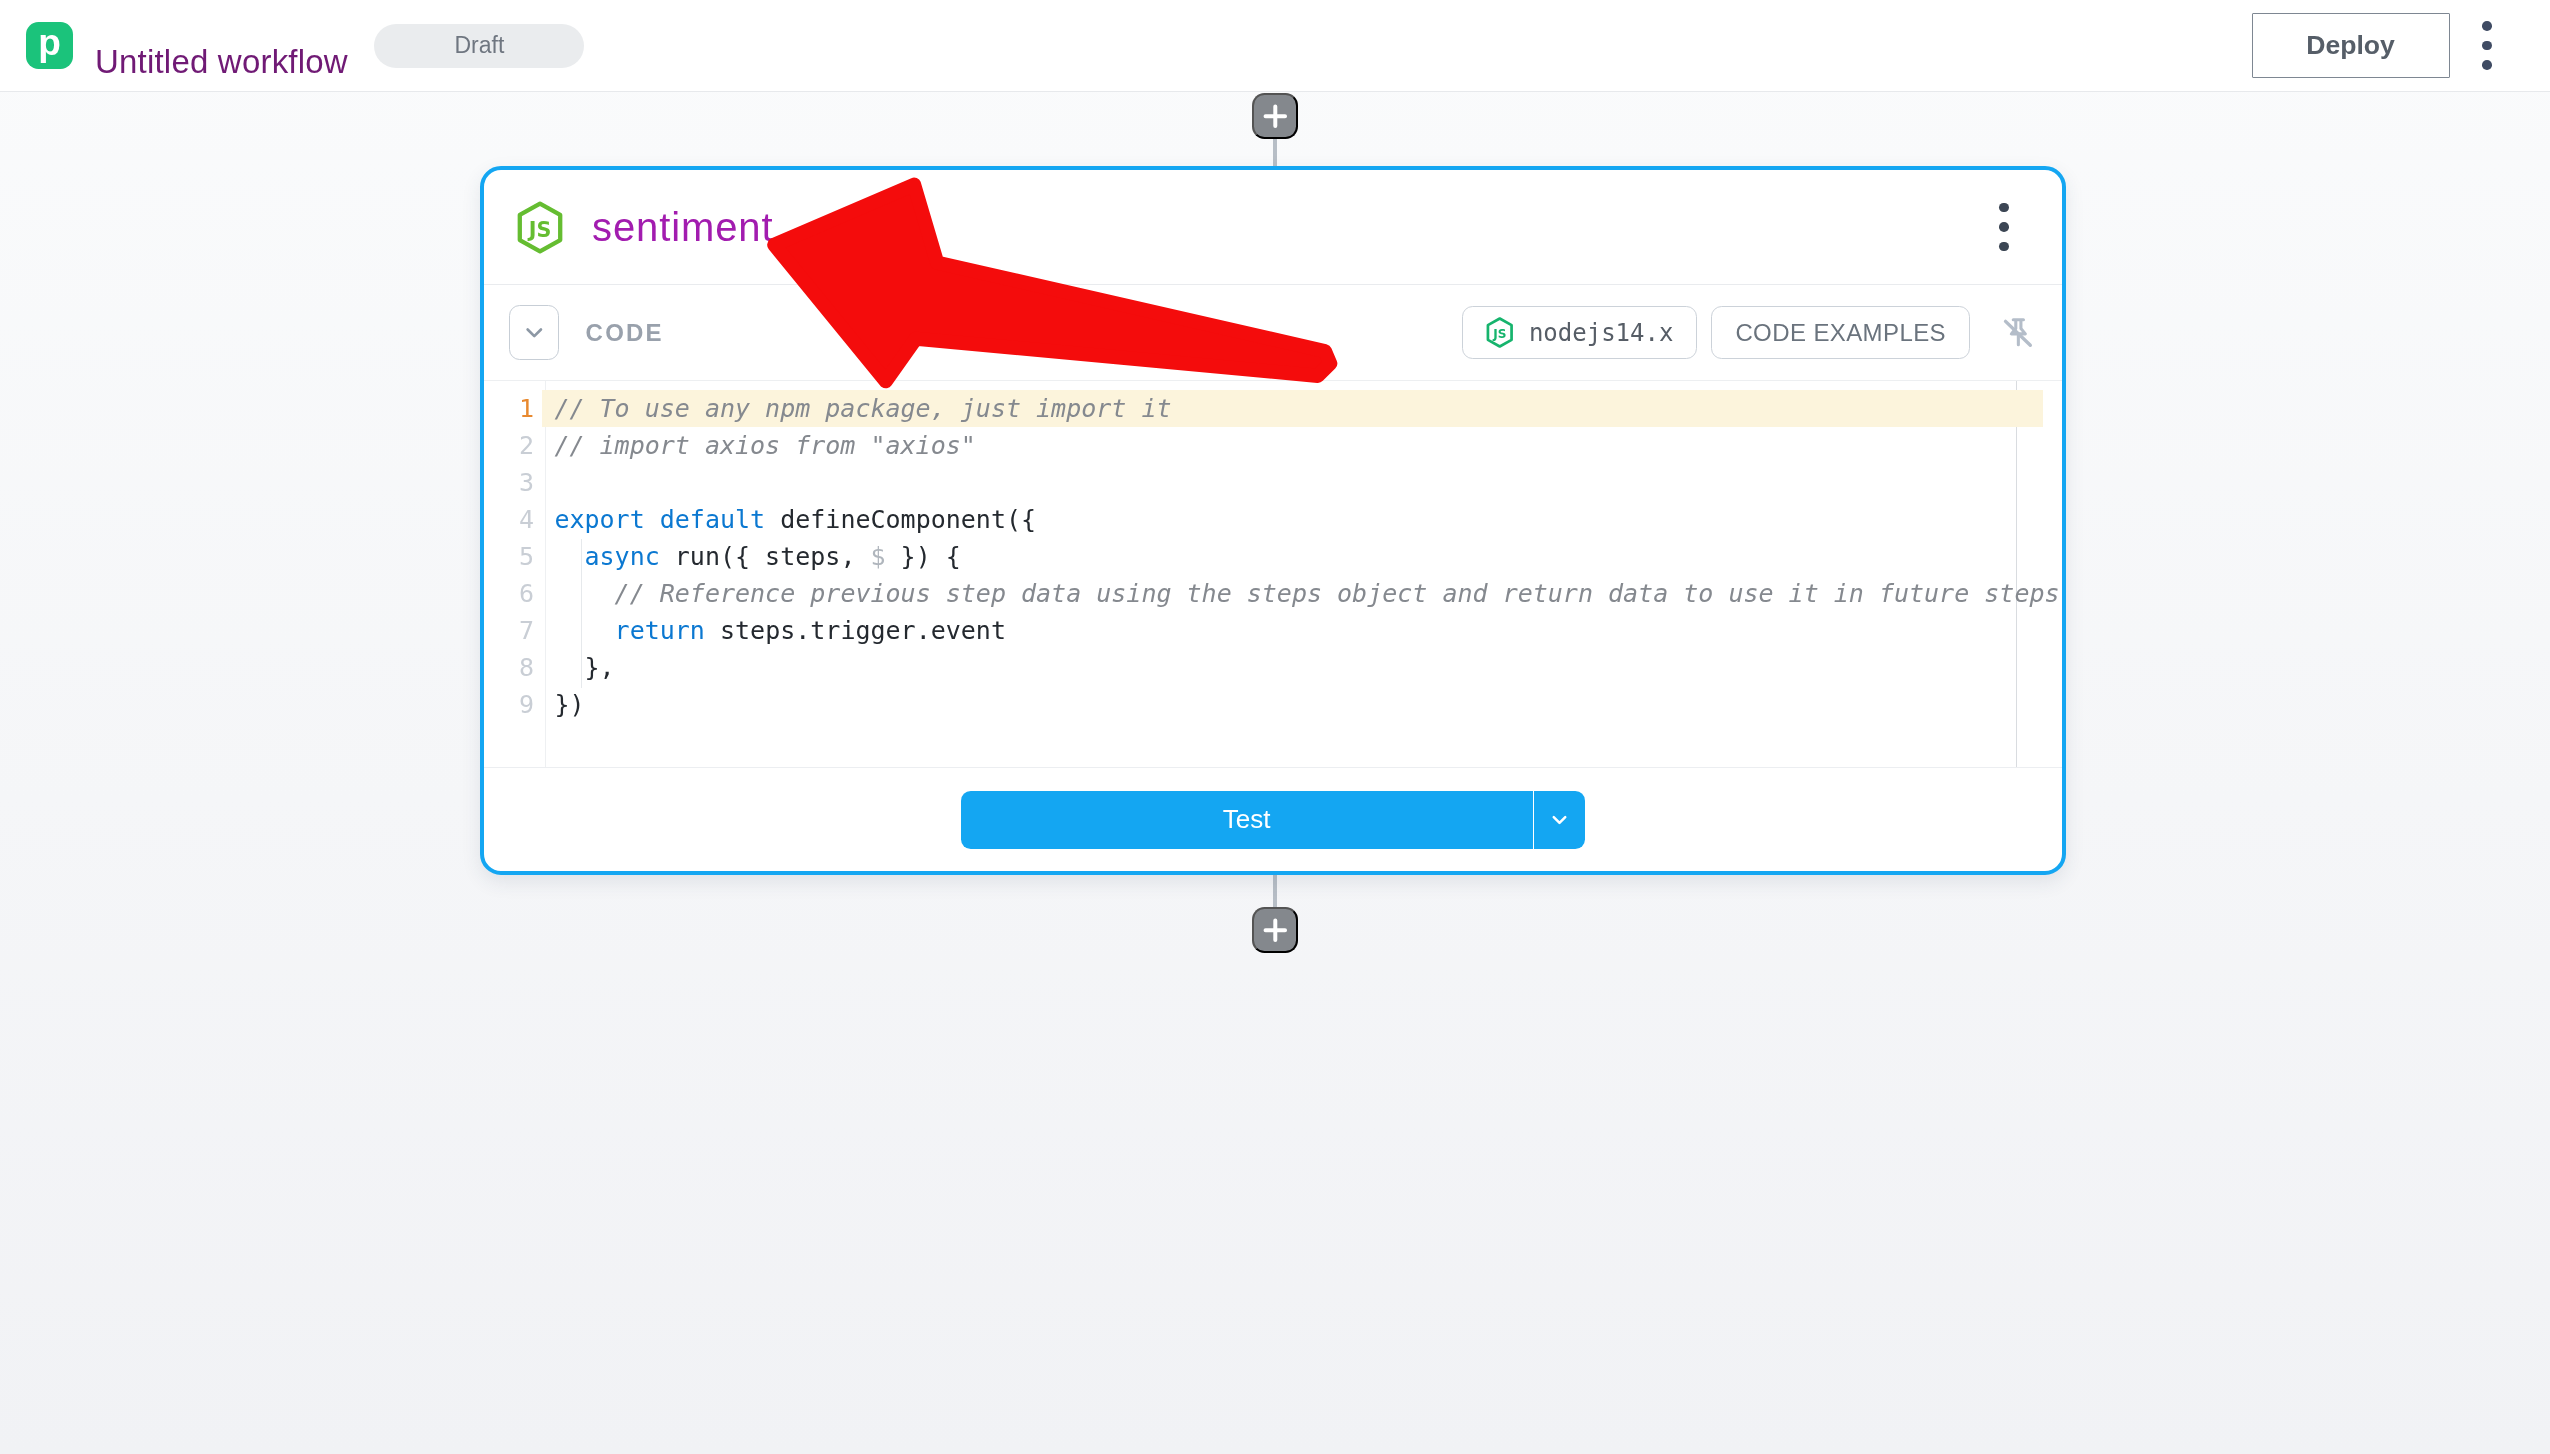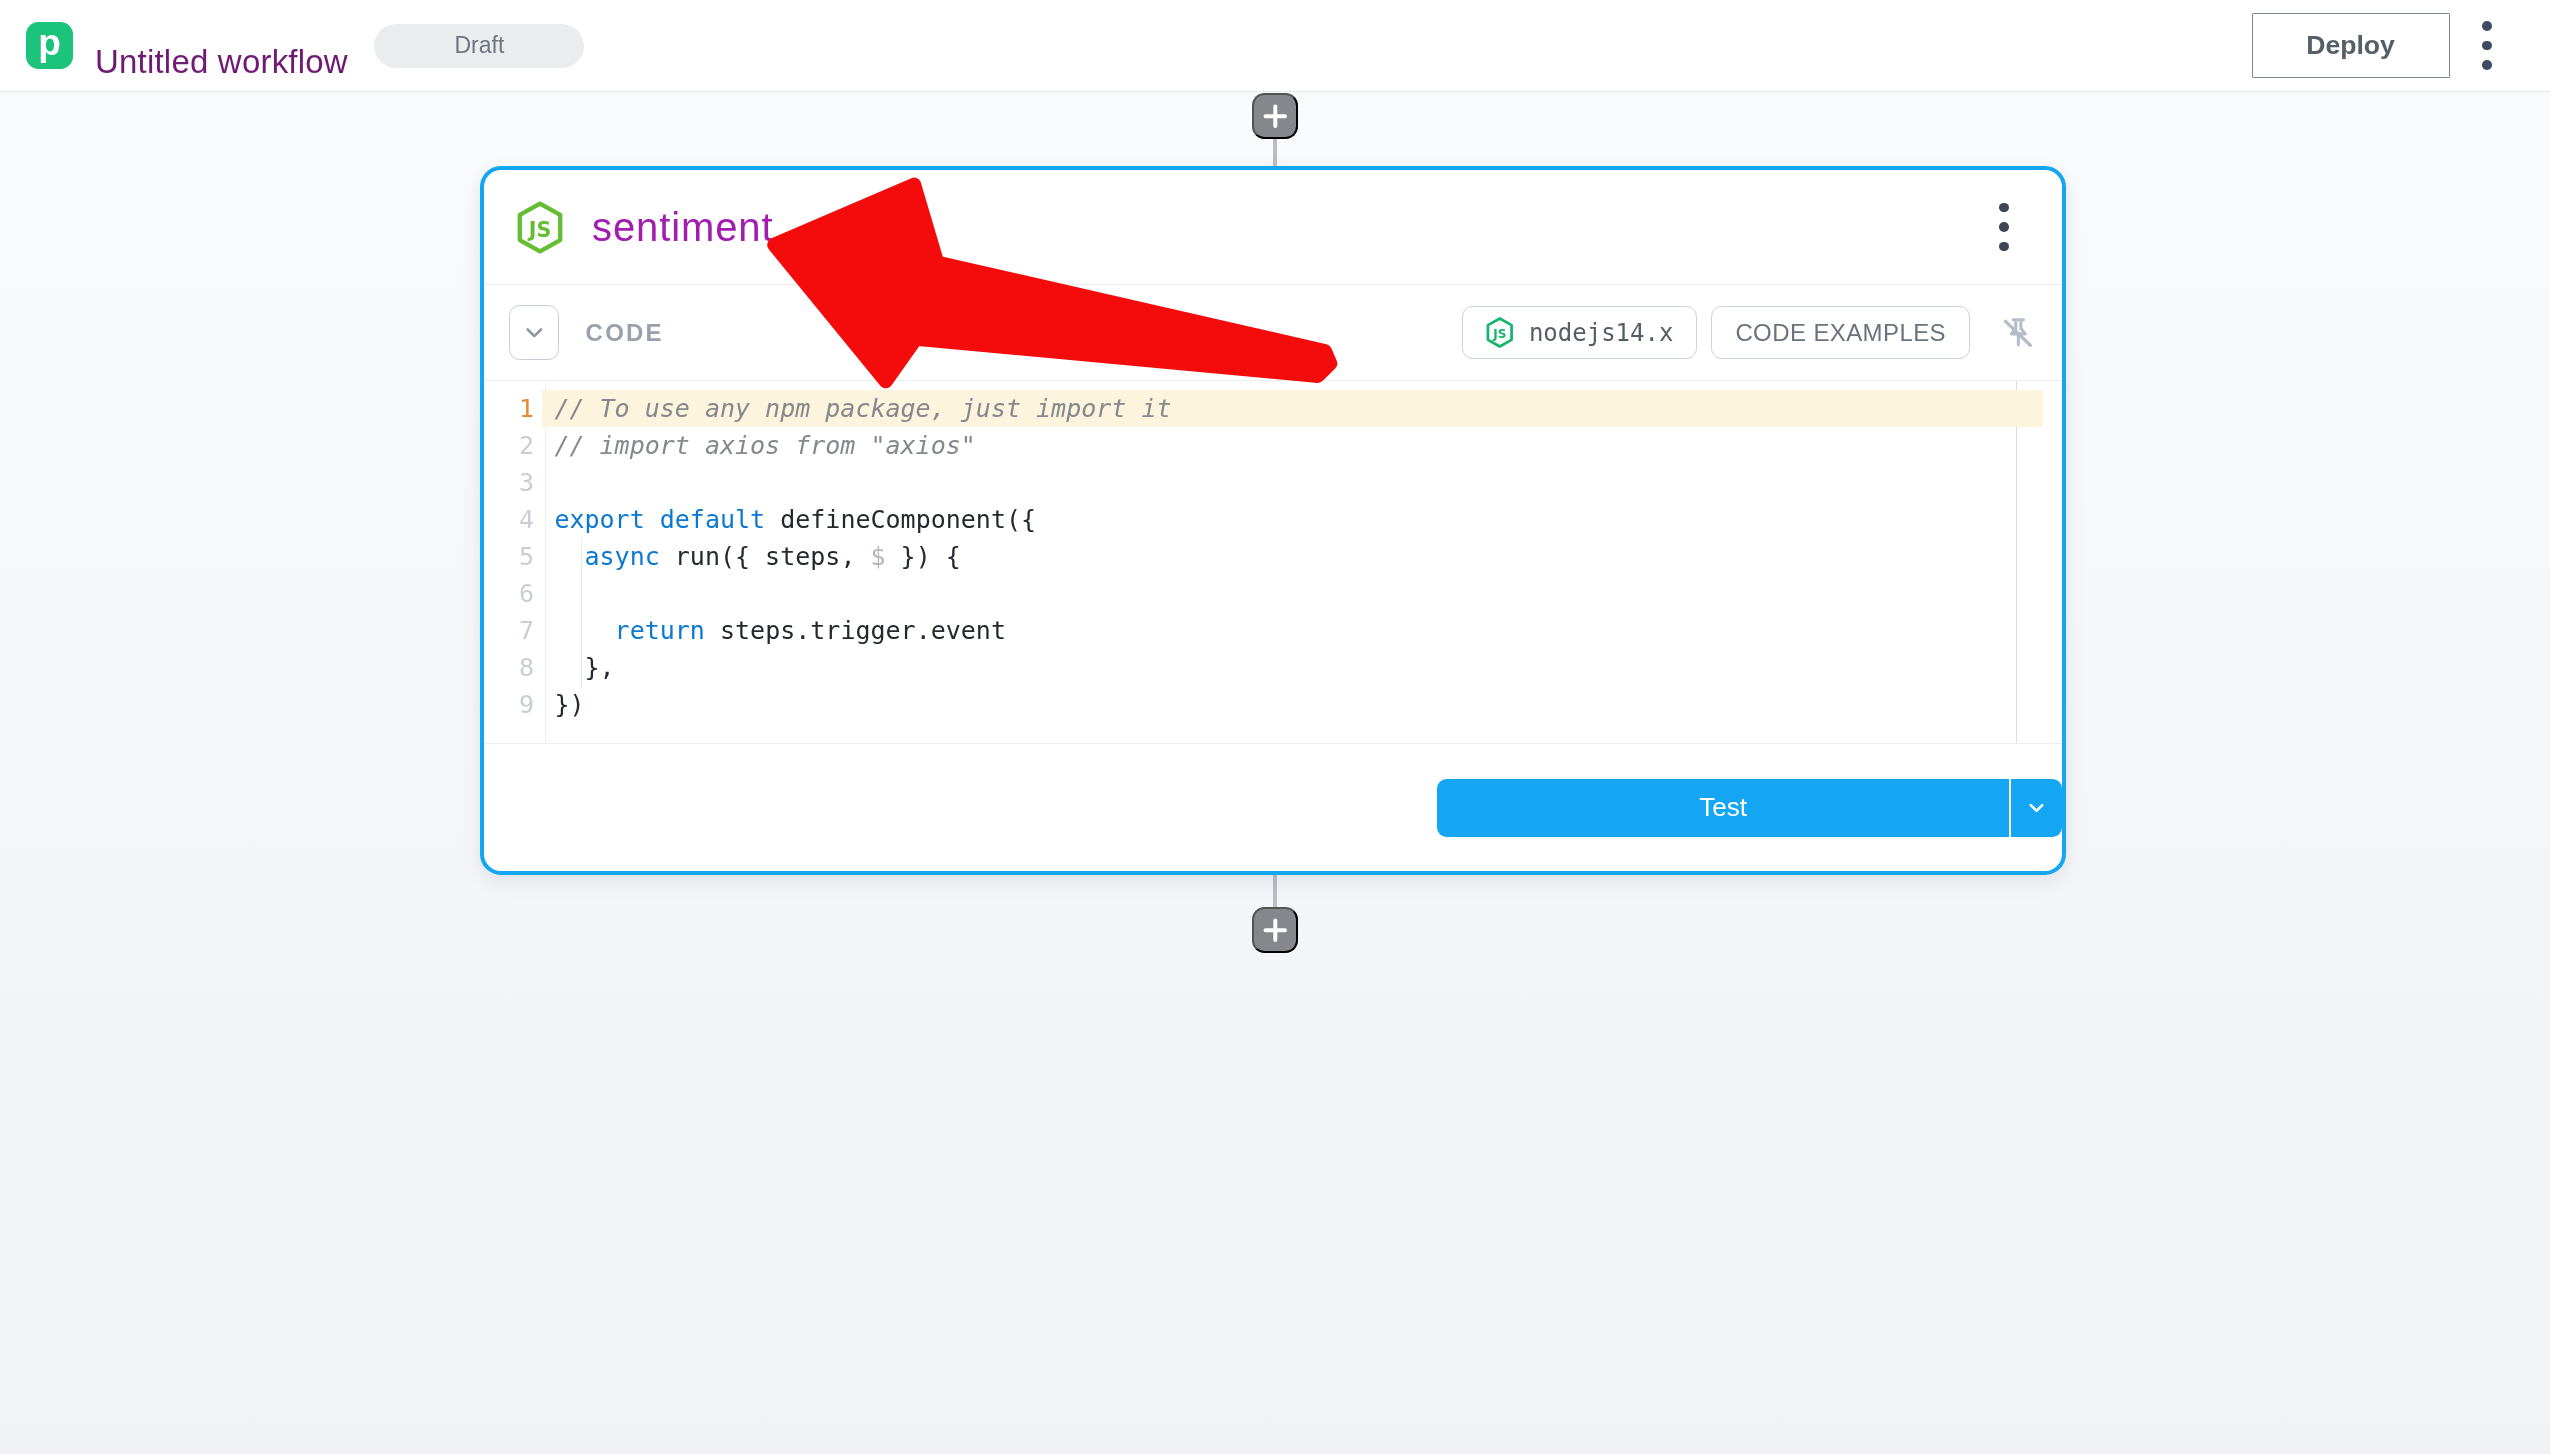--- a/index.html
+++ b/index.html
@@ -52,21 +52,21 @@
   .code-row.active{background:linear-gradient(to right,transparent 0,transparent 58px,var(--highlight) 58px,var(--highlight) 1559px,transparent 1559px);}
   .ln{width:50px;text-align:right;color:var(--ln);flex:0 0 auto;user-select:none;}
   .code-row.active .ln{color:var(--ln-active);}
   .ct{padding-left:20.4px;white-space:pre;color:var(--plain);}
   .tk-keyword{color:var(--keyword);font-weight:normal;}
   .tk-comment{color:var(--comment);font-style:italic;}
   .tk-plain{color:var(--plain);}
   .tk-param{color:var(--param);}
 
   
-  .card-footer{flex:0 0 auto;height:128px;border-top:1.8px solid #eceef1;display:flex;align-items:center;justify-content:flex-end;}
+  .card-footer{flex:0 0 auto;height:104px;border-top:1.8px solid #eceef1;display:flex;align-items:center;justify-content:center;}
   .test-split{display:flex;height:58px;border-radius:9.7px;overflow:hidden;cursor:pointer;}
   .test-main{width:572px;background:var(--accent-blue);color:#fff;font-size:26px;font-weight:500;display:flex;align-items:center;justify-content:center;}
   .test-divider{width:1.8px;background:rgba(255,255,255,.75);}
   .test-caret{width:51px;background:var(--accent-blue);display:flex;align-items:center;justify-content:center;}
 
   
   .arrow-overlay{position:absolute;left:735px;top:151px;width:638px;height:301px;z-index:9;pointer-events:none;}
 </style>
 </head>
 <body>
@@ -159,20 +159,21 @@
         <div class="code-row">
           <span class="ln">4</span>
           <span class="ct"><span class="tk-keyword">export</span><span class="tk-plain"> </span><span class="tk-keyword">default</span><span class="tk-plain"> defineComponent({</span></span>
         </div>
         <div class="code-row">
           <span class="ln">5</span>
           <span class="ct"><span class="tk-plain">  </span><span class="tk-keyword">async</span><span class="tk-plain"> run({ steps, </span><span class="tk-param">$</span><span class="tk-plain"> }) {</span></span>
         </div>
         <div class="code-row">
           <span class="ln">6</span>
+          <span class="ct"><span class="tk-plain">    </span><span class="tk-comment">// Reference previous step data using the steps object and return data to use it in future steps</span></span>
         </div>
         <div class="code-row">
           <span class="ln">7</span>
           <span class="ct"><span class="tk-plain">    </span><span class="tk-keyword">return</span><span class="tk-plain"> steps.trigger.event</span></span>
         </div>
         <div class="code-row">
           <span class="ln">8</span>
           <span class="ct"><span class="tk-plain">  },</span></span>
         </div>
         <div class="code-row">

